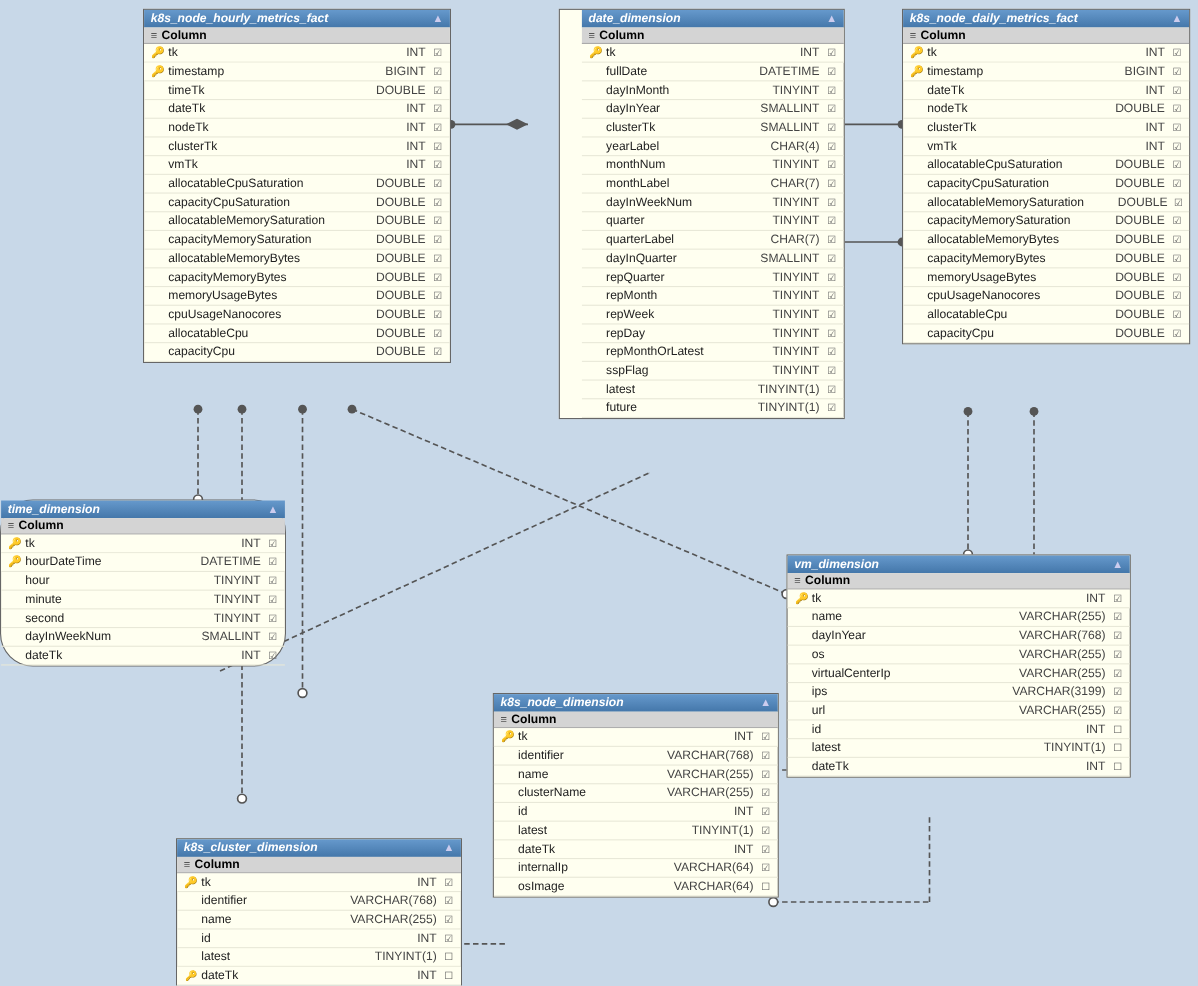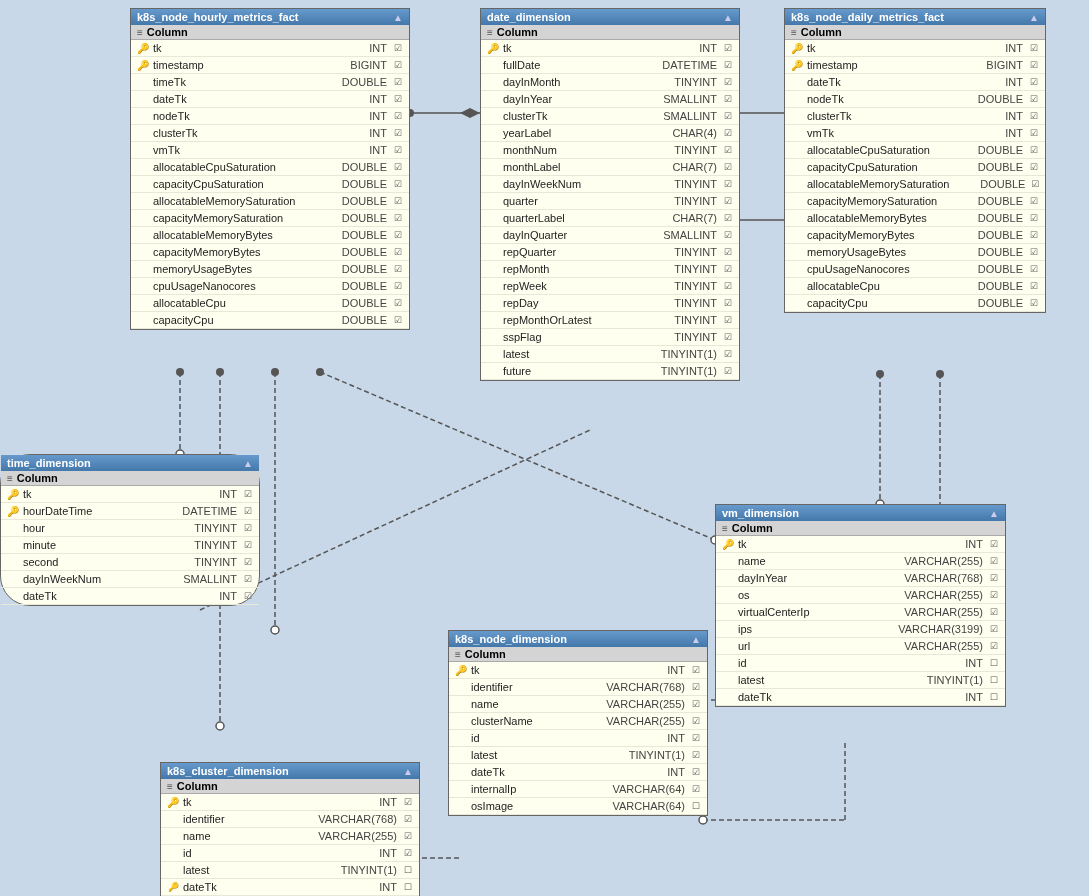--- a/index.html
+++ b/index.html
@@ -32,20 +32,21 @@
       font-size: 11px;
       display: flex;
       align-items: center;
       justify-content: space-between;
       cursor: move;
     }
     .table-header .title-left {
       display: flex;
       align-items: flex-start;
       gap: 4px;
+      font-style: italic;
     }
     .table-header .arrow-up {
       font-size: 10px;
       color: #cce;
     }
     .col-header {
       background: #d4d4d4;
       padding: 1px 6px;
       font-weight: bold;
       font-size: 11px;
@@ -292,21 +293,21 @@
         <span class="row-check check-filled">☑</span>
       </div>
     <div class="table-row">
         <div class="row-icon"></div>
         <span class="row-name">capacityCpu</span>
         <span class="row-type">DOUBLE</span>
         <span class="row-check check-filled">☑</span>
       </div>
   </div>
 
-  <div class="table-box" style="left:480px; top:8px; width:230px;">
+  <div class="table-box" style="left:508px; top:8px; width:230px;padding-left:20px;">
     <div class="table-header">
       <div class="title-left">
         <span>date_dimension</span>
       </div>
       <span class="arrow-up">▲</span>
     </div>
     <div class="col-header">
       <span class="col-header-icon">≡</span>
       <span>Column</span>
     </div>
@@ -427,21 +428,21 @@
         <span class="row-check check-filled">☑</span>
       </div>
     <div class="table-row">
         <div class="row-icon"></div>
         <span class="row-name">future</span>
         <span class="row-type">TINYINT(1)</span>
         <span class="row-check check-filled">☑</span>
       </div>
   </div>
 
-  <div class="table-box" style="left:784px; top:8px; width:262px;">
+  <div class="table-box" style="left:820px; top:8px; width:262px;">
     <div class="table-header">
       <div class="title-left">
         <span>k8s_node_daily_metrics_fact</span>
       </div>
       <span class="arrow-up">▲</span>
     </div>
     <div class="col-header">
       <span class="col-header-icon">≡</span>
       <span>Column</span>
     </div>
@@ -599,21 +600,21 @@
         <span class="row-check check-filled">☑</span>
       </div>
     <div class="table-row">
         <div class="row-icon"></div>
         <span class="row-name">dateTk</span>
         <span class="row-type">INT</span>
         <span class="row-check check-filled">☑</span>
       </div>
   </div>
 
-  <div class="table-box" style="left:715px; top:504px; width:291px;">
+  <div class="table-box" style="left:715px; top:504px; width:313px;">
     <div class="table-header">
       <div class="title-left">
         <span>vm_dimension</span>
       </div>
       <span class="arrow-up">▲</span>
     </div>
     <div class="col-header">
       <span class="col-header-icon">≡</span>
       <span>Column</span>
     </div>

